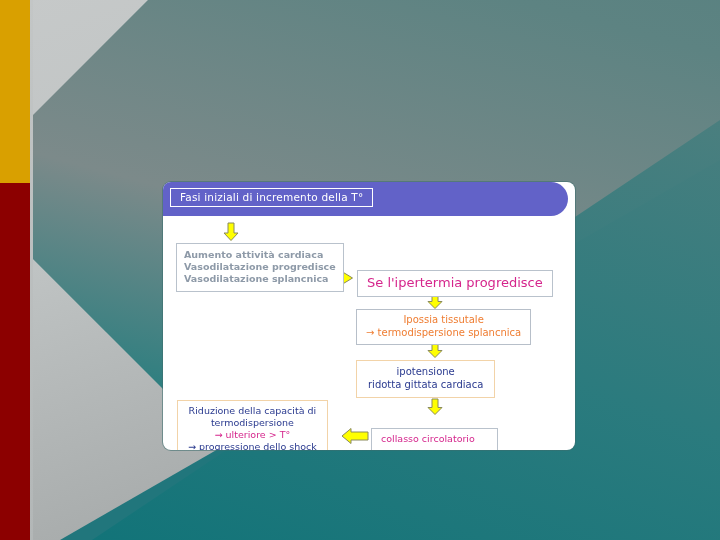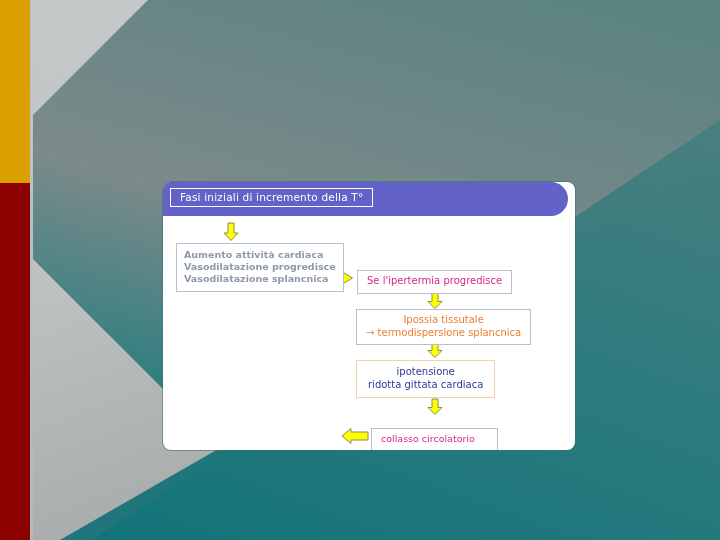--- a/index.html
+++ b/index.html
@@ -150,21 +150,21 @@
     border: 1px solid #b9c2cc;
     font-size: 9.5px;
     color: #8e9aa8;
     text-align: left;
     font-weight: bold;
   }
   #box-progress {
     left: 194px; top: 88px;
     padding: 4px 9px 5px 9px;
     border: 1px solid #b9c2cc;
-    font-size: 10px;
+    font-size: 13px;
     color: #d5258c;
   }
   #box-hypoxia {
     left: 193px; top: 127px;
     padding: 4px 9px 5px 9px;
     border: 1px solid #b7bfc9;
     font-size: 10px;
     color: #ef7d32;
   }
   #box-hypotension {
@@ -277,15 +277,21 @@
 
     <div class="fbox" id="box-hypotension">
       <span class="ln">ipotensione</span>
       <span class="ln">ridotta gittata cardiaca</span>
     </div>
 
     <div class="fbox" id="box-collapse">
       <span class="ln">collasso circolatorio</span>
     </div>
 
+    <div class="fbox" id="box-reduction">
+      <span class="ln">Riduzione della capacità di</span>
+      <span class="ln">termodispersione</span>
+      <span class="ln txt-magenta">→ ulteriore &gt; T°</span>
+      <span class="ln">→ progressione dello shock</span>
+    </div>
 
   </div>
 </div>
 
 </body></html>

